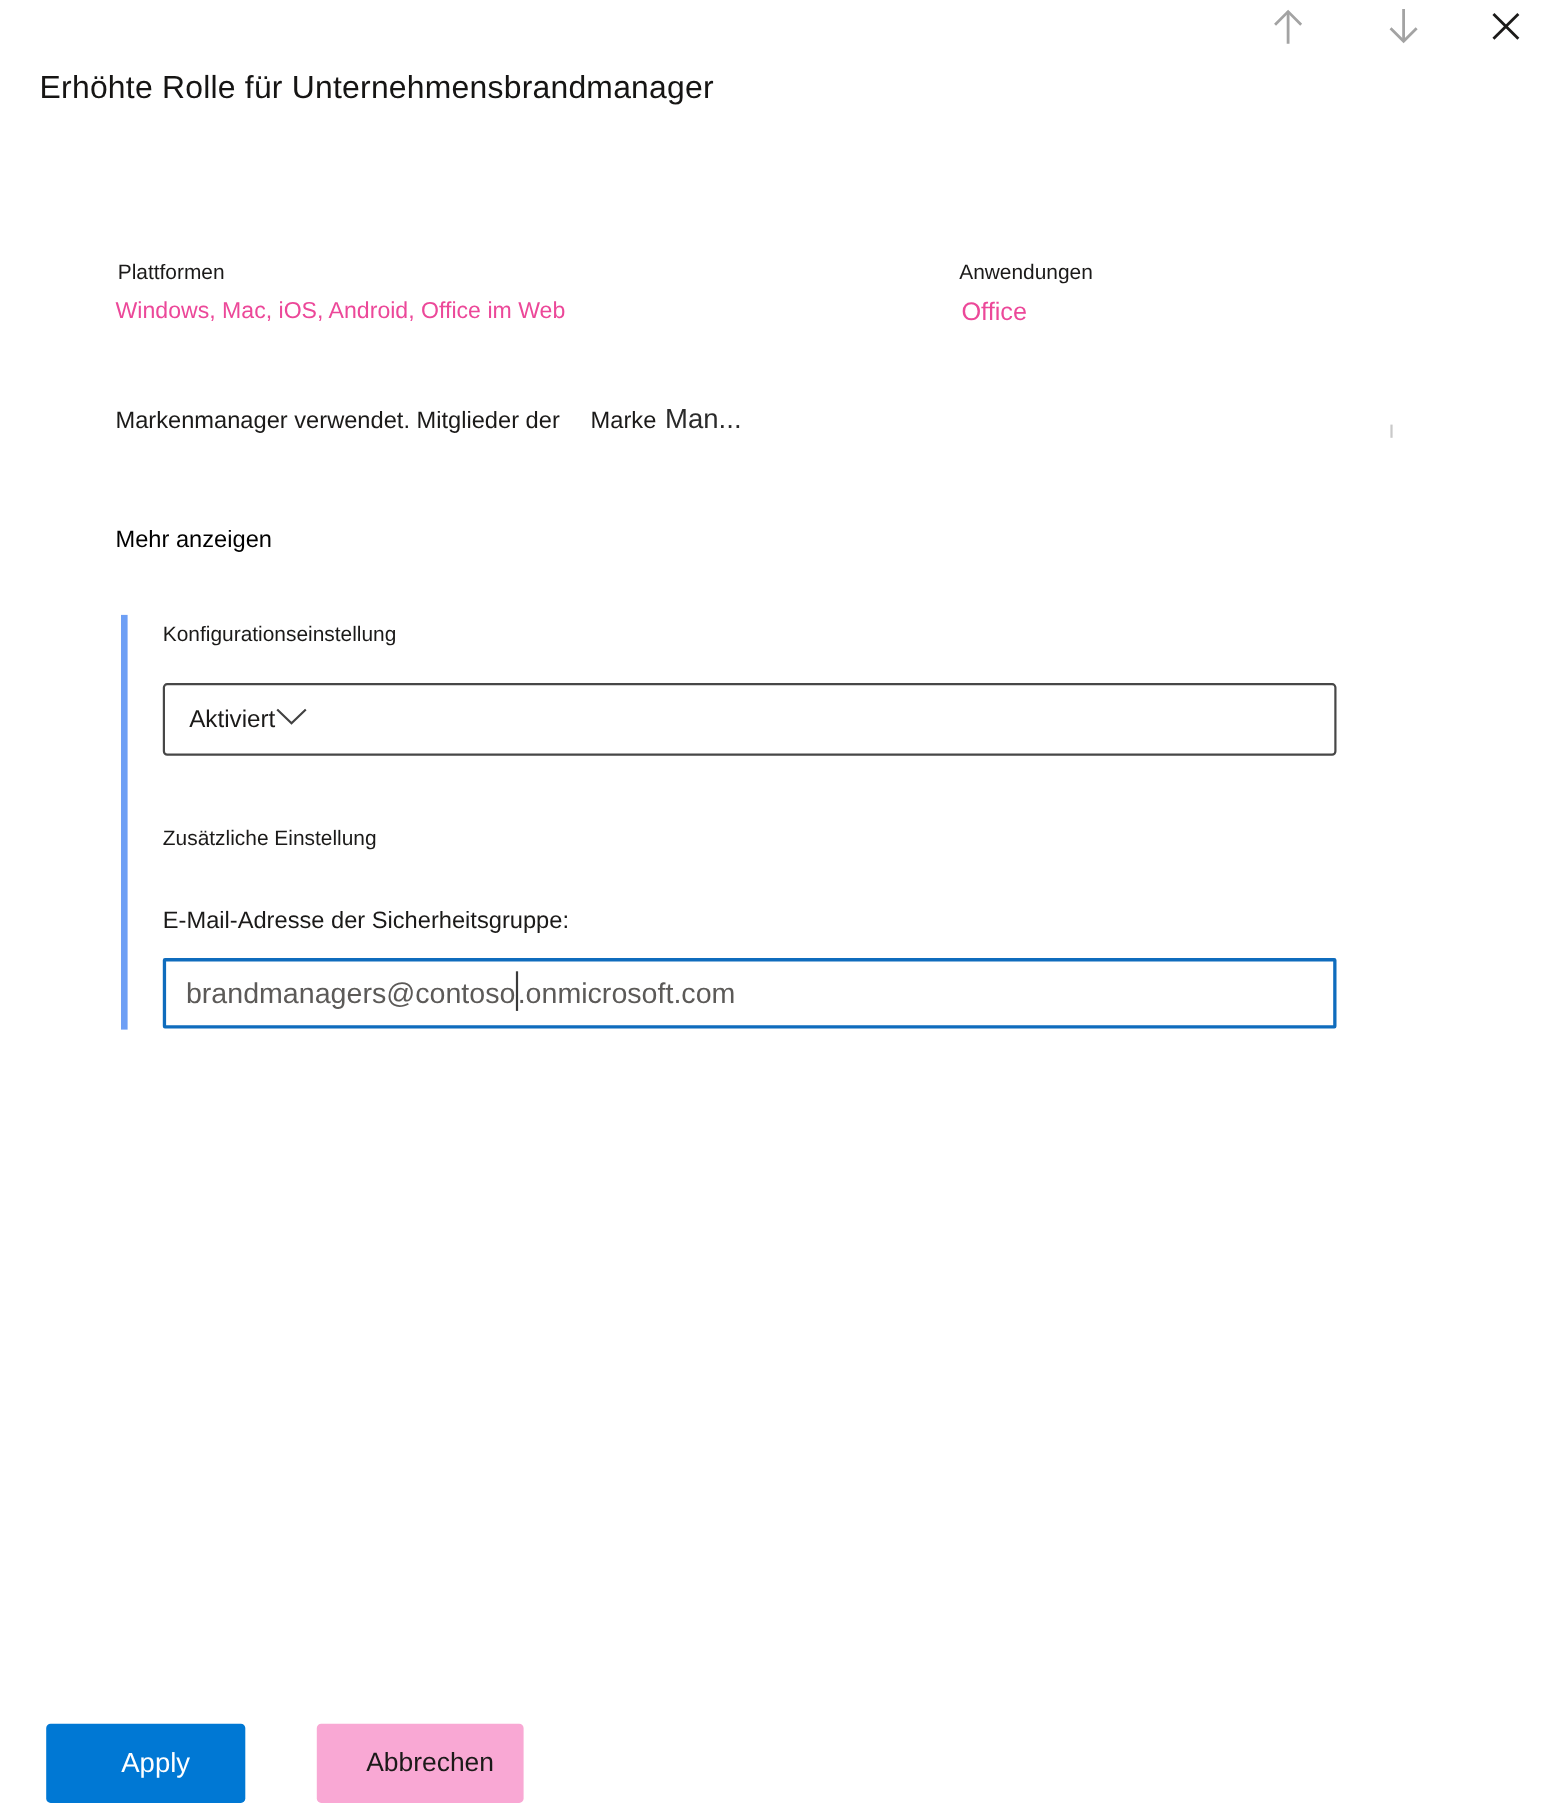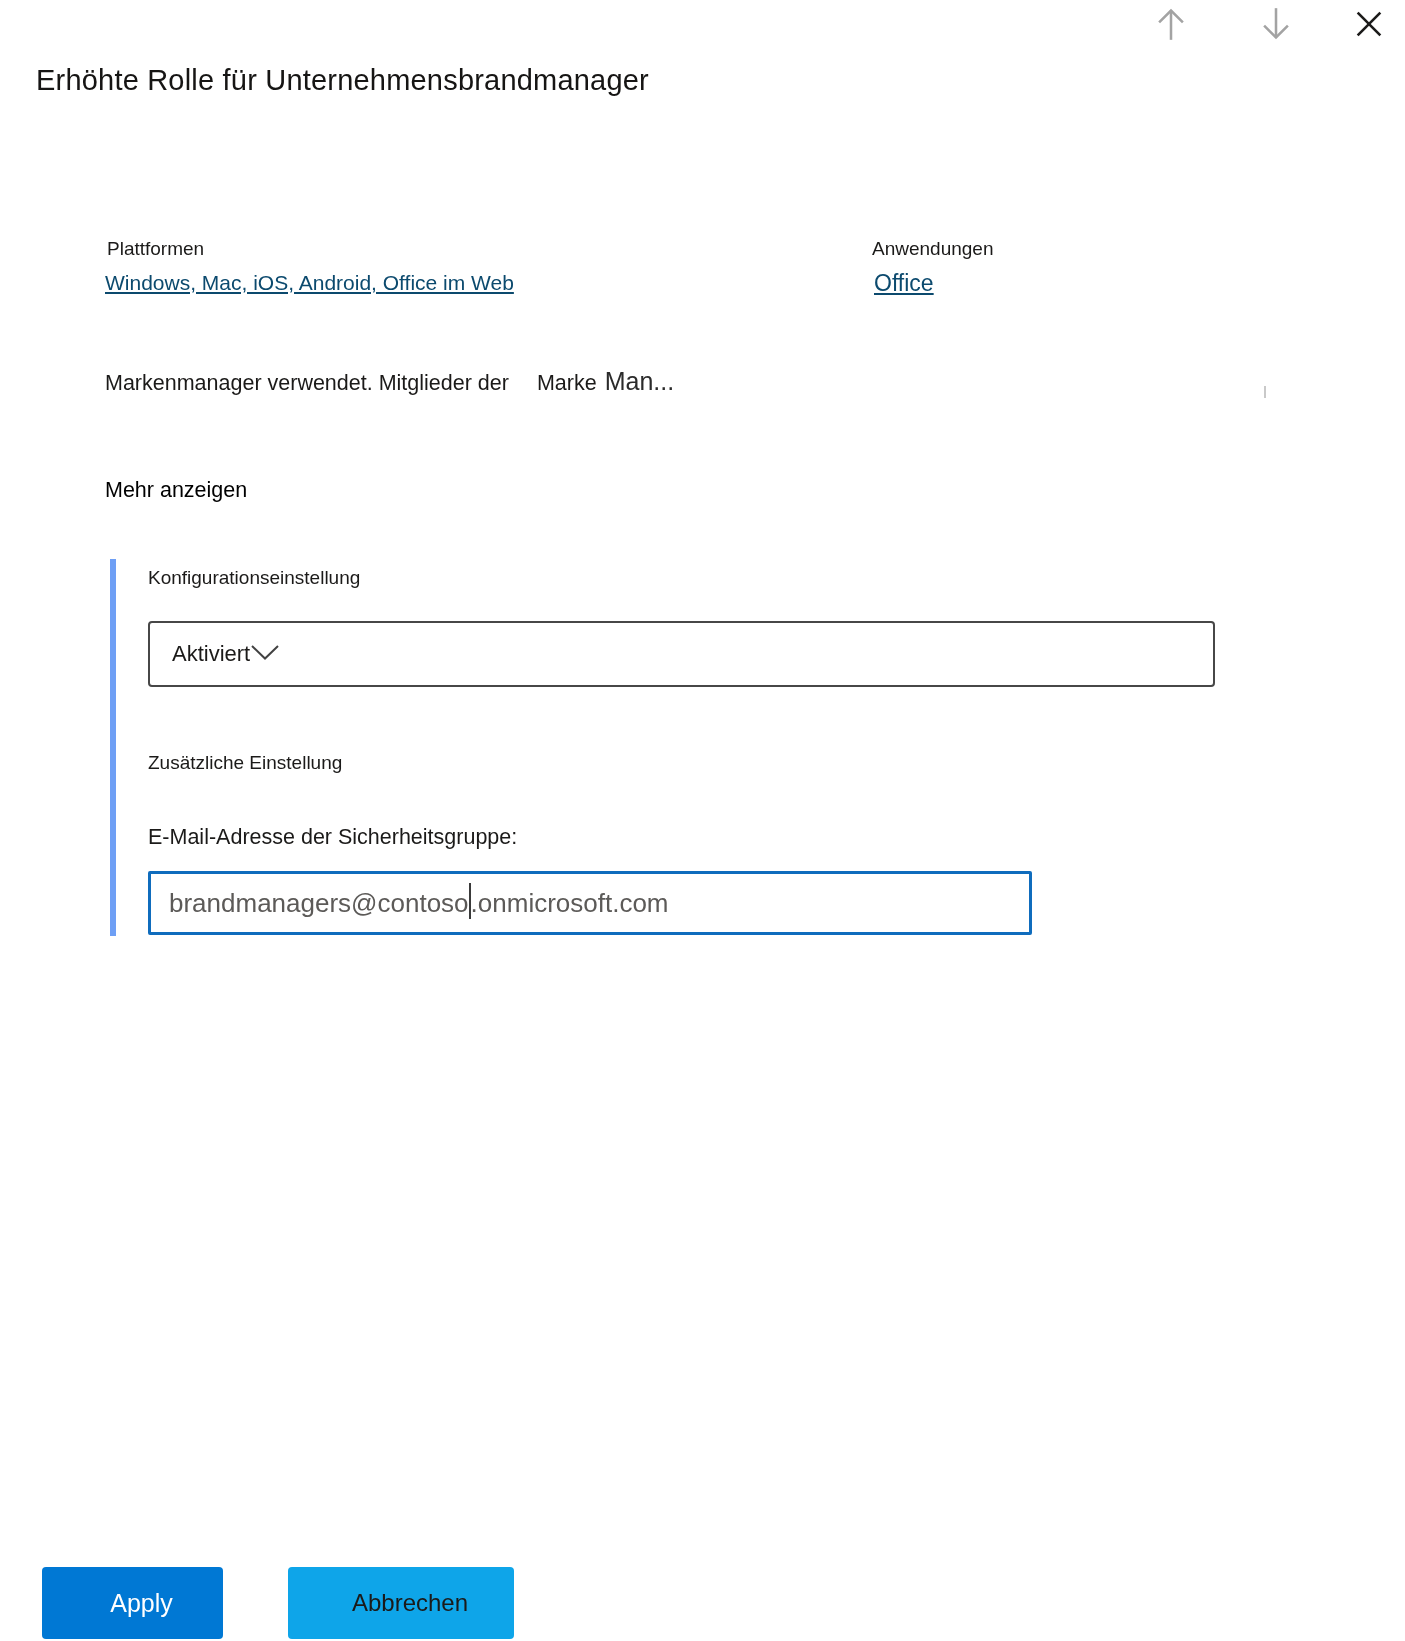--- a/index.html
+++ b/index.html
@@ -26,21 +26,21 @@
 
   
   .page-title {
     left: 36px; top: 64px;
     font-size: 29px; font-weight: 400; color: #161514;
     letter-spacing: 0.2px;
   }
 
   
   .meta-label { font-size: 19px; color: #1b1a19; }
-  .meta-value { font-size: 21px; color: #0c4a6e; text-decoration: underline; }
+  .meta-value { font-size: 21px; color: #ec4899; }
   .platforms-label { left: 107px; top: 238px; }
   .platforms-value { left: 105px; top: 271px; }
   .apps-label      { left: 872px; top: 238px; }
   .apps-value      { left: 874px; top: 270px; font-size: 23px; }
 
   
   .desc {
     left: 105px; top: 360px; width: 1000px;
     font-size: 21.5px; line-height: 42px; color: #1b1a19;
   }
@@ -61,21 +61,21 @@
     left: 148px; top: 621px; width: 1067px; height: 66px;
     border: 2px solid #474747; border-radius: 4px;
     background: #fff; box-sizing: border-box;
     display: flex; align-items: center; justify-content: flex-start;
     padding: 0 26px 0 22px; cursor: pointer;
   }
   .dropdown-value { font-size: 22px; color: #1b1a19; }
   .cfg-label-2 { left: 148px; top: 752px; font-size: 19px; }
   .email-label { left: 148px; top: 825px; font-size: 21.5px; }
   .email-input {
-    left: 148px; top: 871px; width: 884px; height: 64px;
+    left: 148px; top: 871px; width: 1067px; height: 64px;
     border: 3px solid #0f6cbd; border-radius: 2px;
     background: #fff; box-sizing: border-box;
     display: flex; align-items: center;
     padding: 0 18px; cursor: text;
   }
   .email-text { font-size: 26px; color: #5c5a58; white-space: pre; }
   .caret {
     display: inline-block; width: 0px; height: 36px;
     border-left: 2px solid #3a3a3a; vertical-align: middle;
     margin: 0 0px; transform: translateY(-2px);
@@ -87,22 +87,22 @@
     font-family: "Liberation Sans", sans-serif;
     display: flex; align-items: center; justify-content: center;
     cursor: pointer;
     padding-left: 24px;
   }
   .btn-apply {
     left: 42px; top: 1567px; width: 181px; height: 72px;
     background: #0078d4; color: #ffffff; font-size: 25px;
   }
   .btn-cancel {
-    left: 288px; top: 1567px; width: 226px; height: 72px;
-    background: #0ea5e9; color: #1b1a19; font-size: 24px;
+    left: 288px; top: 1567px; width: 188px; height: 72px;
+    background: #f9a8d4; color: #1b1a19; font-size: 24px;
   }
 </style>
 </head>
 <body>
 
 <div class="abs win-controls">
   <button class="ctrl-btn ctrl-up">
     <span>
       <svg width="38" height="40" viewBox="0 0 24 24" fill="none" stroke="#a3a3a3" stroke-width="1.6">
         <path d="M12 22 V3.5"></path>

